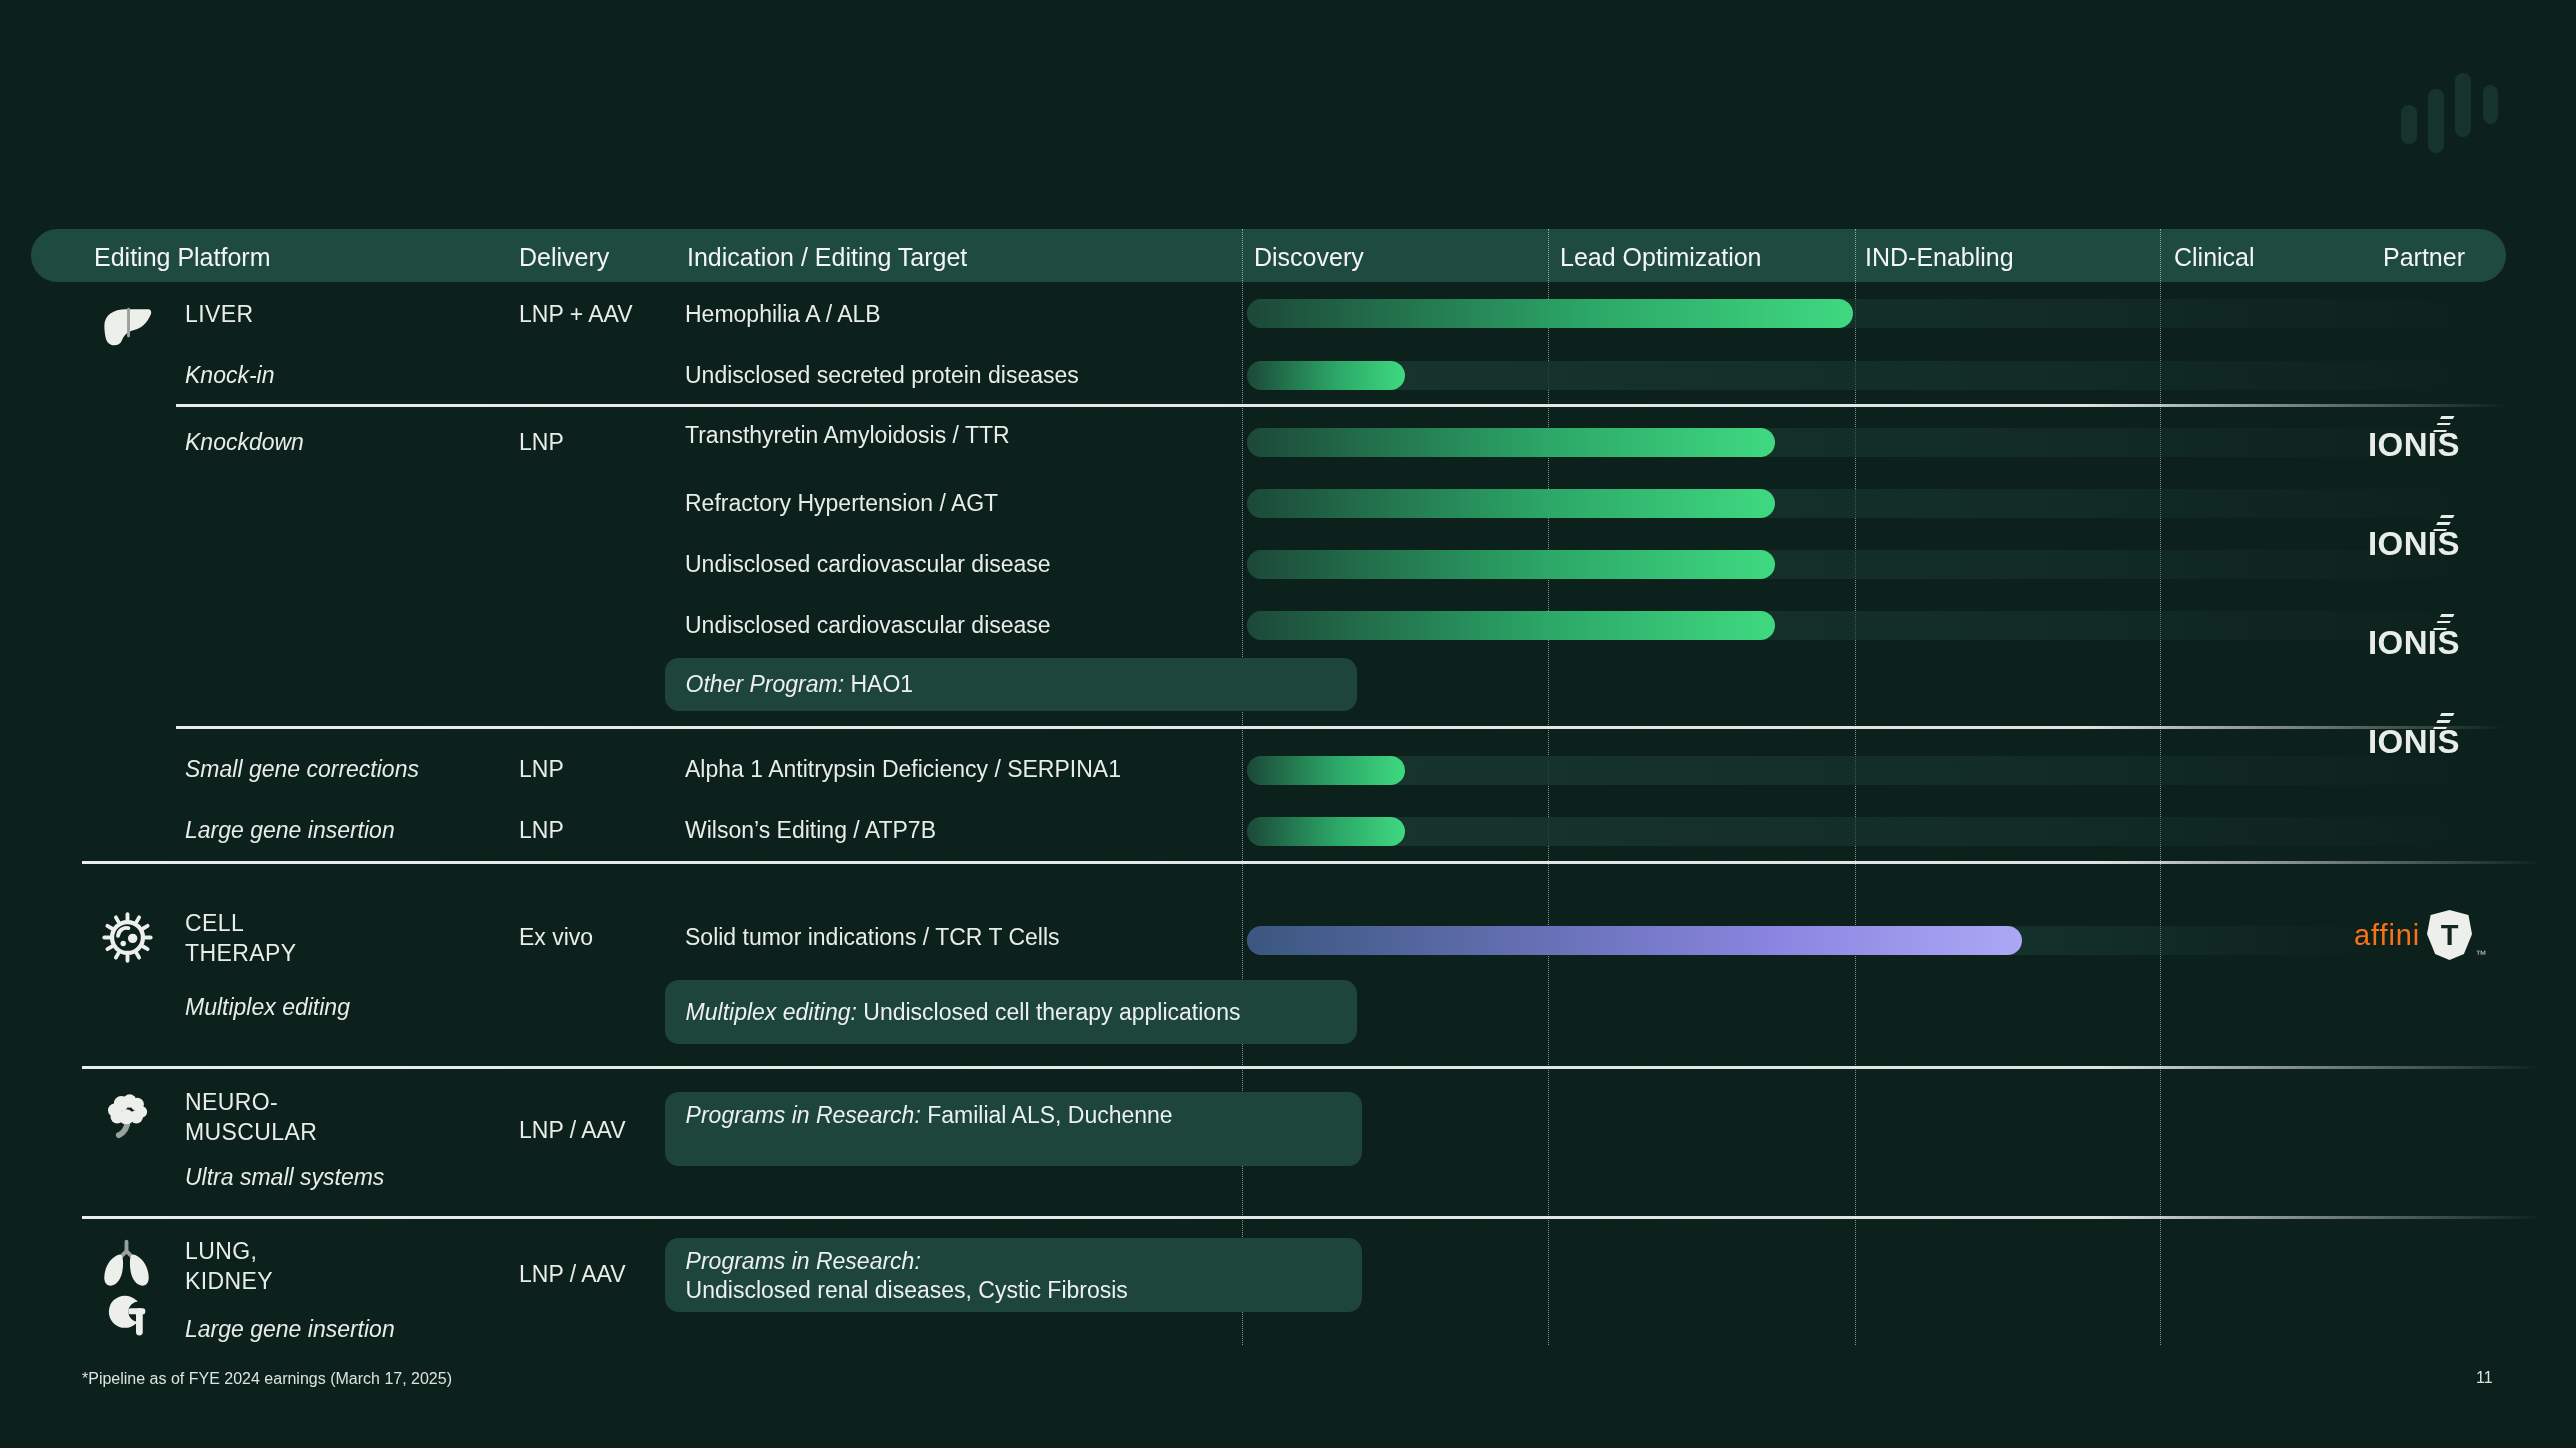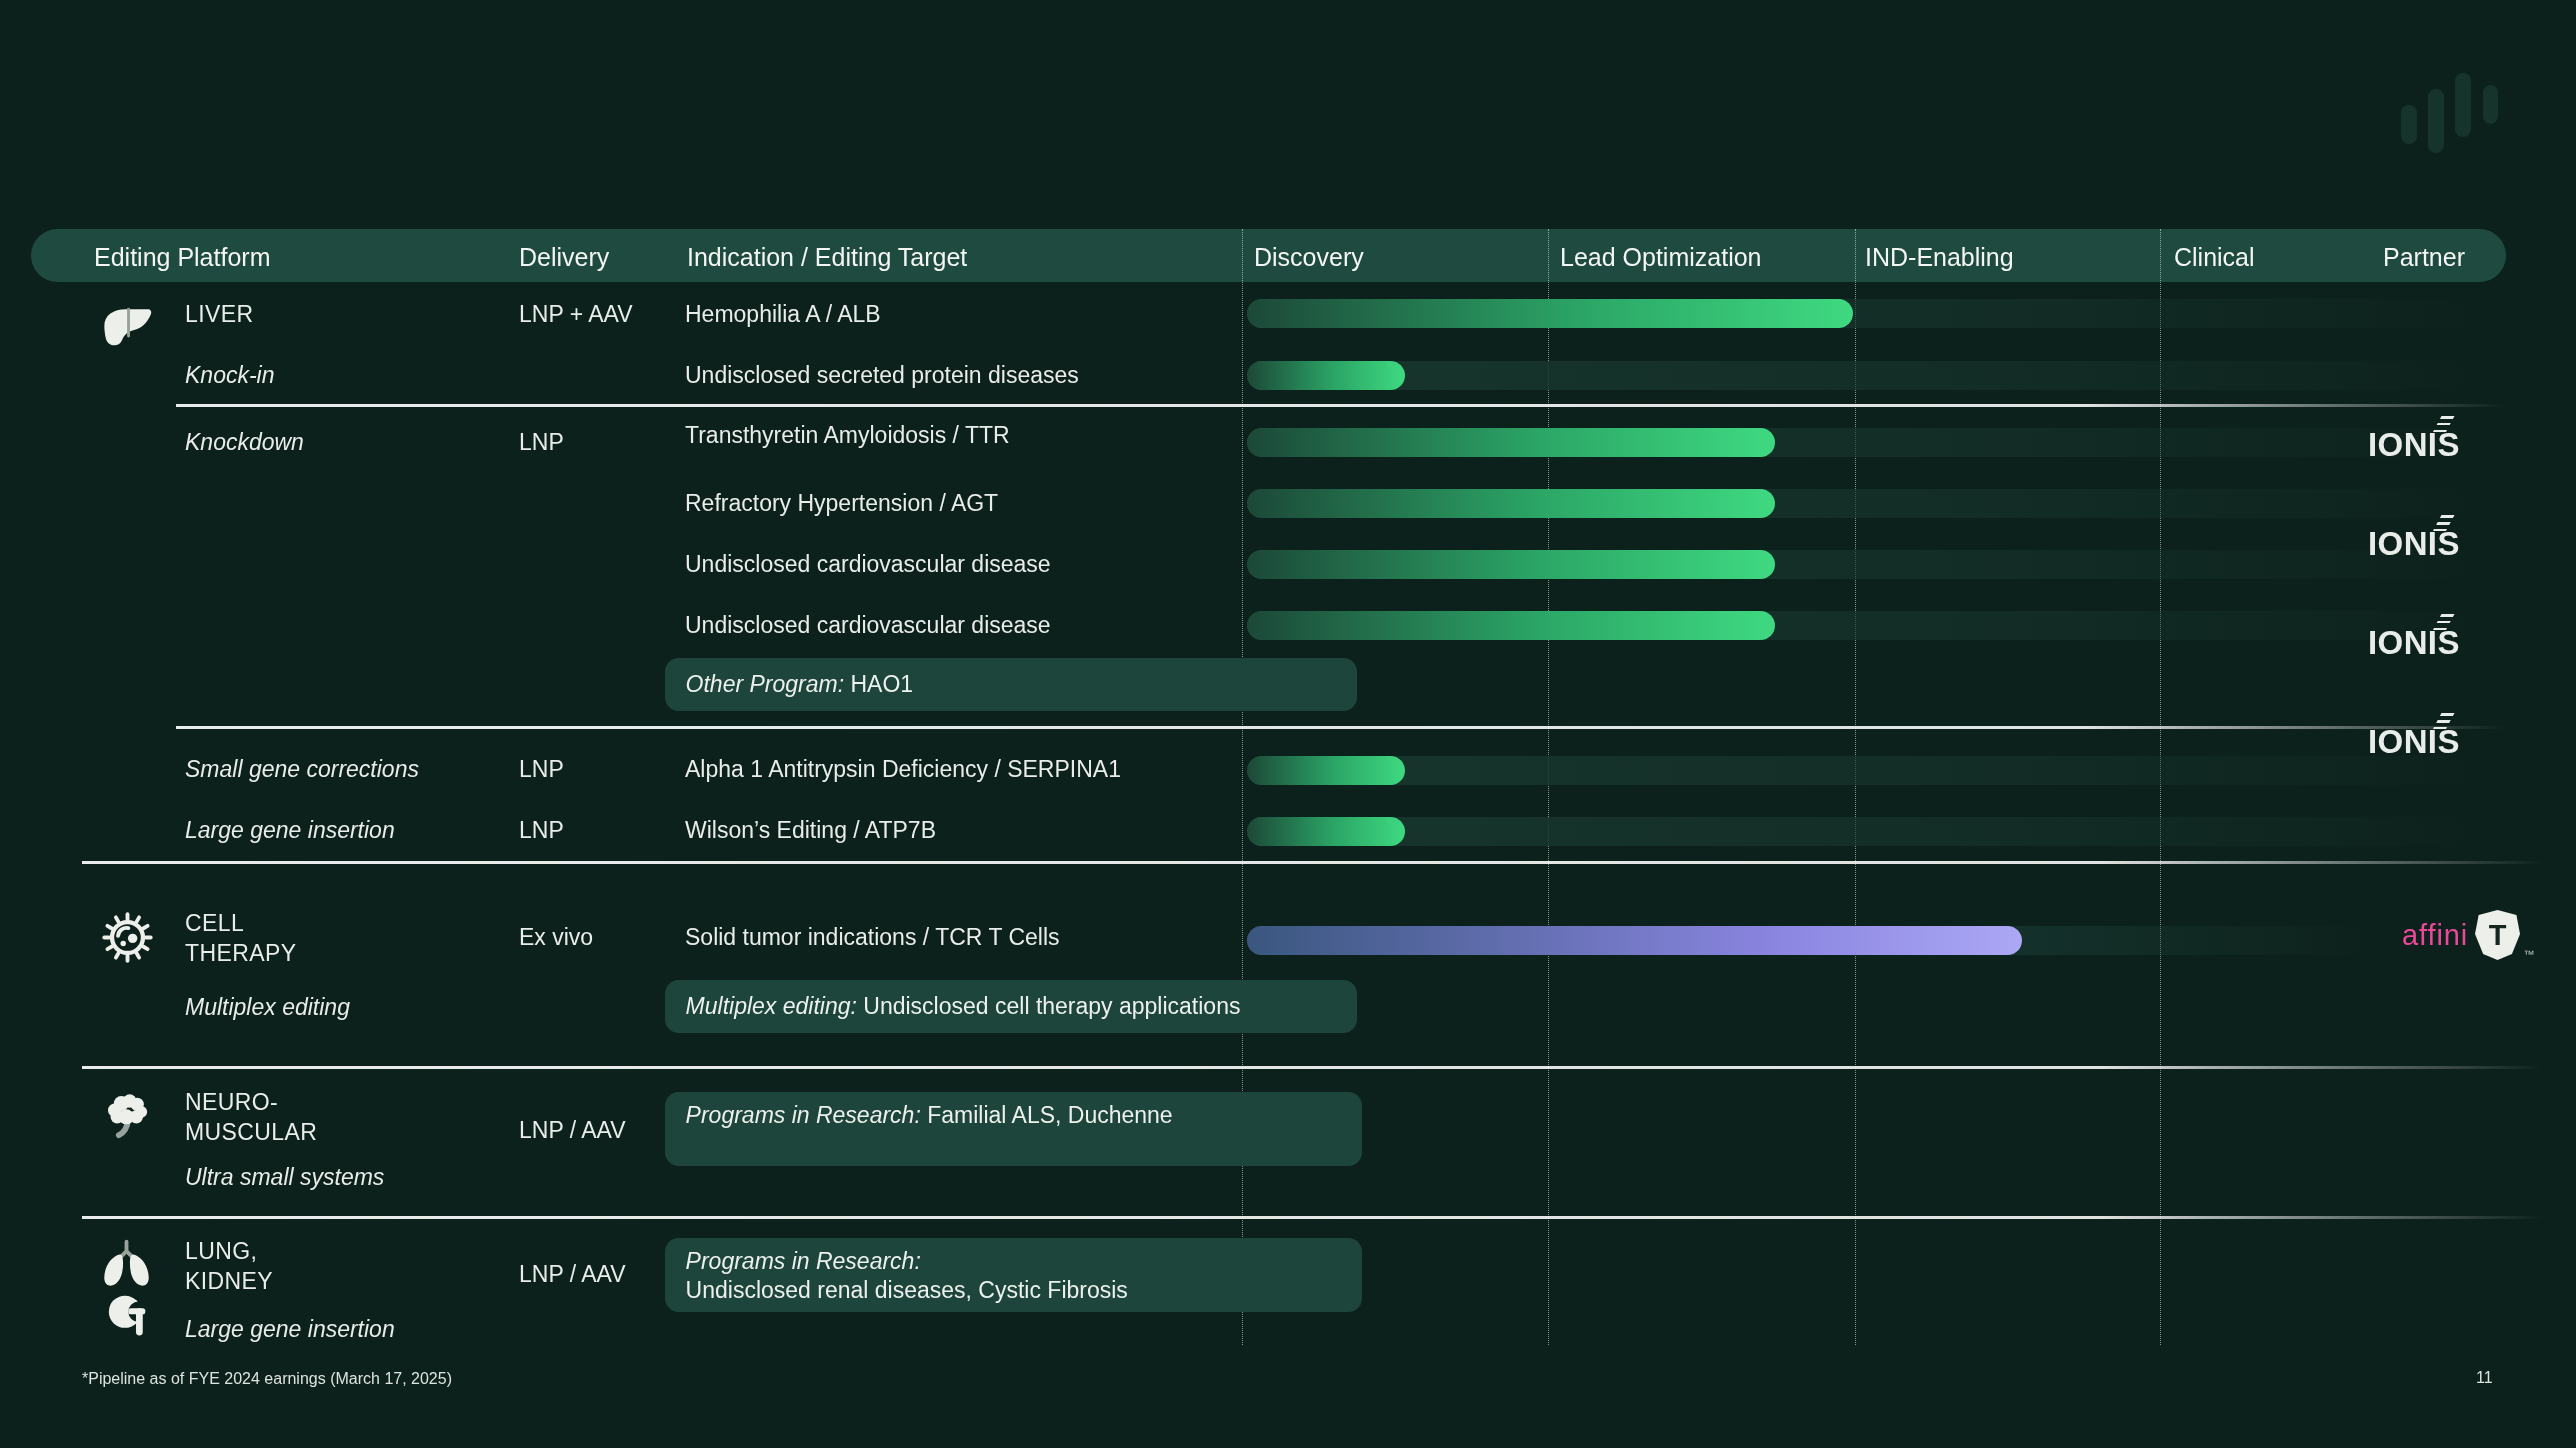--- a/index.html
+++ b/index.html
@@ -21,21 +21,21 @@
   .track{position:absolute;left:0;top:0;height:29px;border-radius:14.6px;
          background:linear-gradient(90deg,#17362E 0%,rgba(23,54,46,0.55) 62%,rgba(23,54,46,0) 100%);}
   .barwrap{position:absolute;height:29px;}
   .fill{position:absolute;left:0;top:0;height:29px;border-radius:14.6px;}
   .fill.green{background:linear-gradient(90deg,#1C4838 0%,#2BA566 55%,#3FD981 100%);}
   .fill.blue{background:linear-gradient(90deg,#3A577F 0%,#8A85E0 68%,#ACA8F5 100%);}
   .ionis{font-size:33px;font-weight:800;color:#E9EDE9;letter-spacing:0.4px;position:relative;}
   .ionis .feather{position:absolute;left:68px;top:-10.3px;width:13px;height:20.6px;transform:skewX(-28deg);
         background:repeating-linear-gradient(180deg,#E9EDE9 0 2.6px,transparent 2.6px 6.9px);}
   .affini{display:flex;align-items:center;gap:6.9px;}
-  .affini .word{font-size:29px;font-weight:500;color:#ec4899;letter-spacing:0.9px;margin-left:48px;}
+  .affini .word{font-size:29px;font-weight:500;color:#f97316;letter-spacing:0.9px;}
   .shield{width:45px;height:50px;background:#EDEFEA;display:flex;align-items:center;justify-content:center;
         clip-path:polygon(50% 0,92% 10%,100% 48%,82% 88%,50% 100%,18% 88%,0 48%,8% 10%);}
   .shield span{color:#13261F;font-size:29px;font-weight:800;}
   .tm{font-size:11px;color:#C7CEC9;align-self:flex-end;margin-left:-3.4px;}
   .wave{background:#16332C;border-radius:7.7px;}
   .foot{font-size:16px;color:#DDE3DE;}
   svg .w{fill:#EDEFEA;} svg .g{fill:#98A29D;}
 </style>
 </head>
 <body>
@@ -125,21 +125,21 @@
       <circle class="w" cx="38" cy="33" r="5.5"></circle>
       <circle class="w" cx="27" cy="39" r="3.2"></circle>
     </svg>
   </div>
   <div class="abs cell caps pre" style="left:185px;top:908px;">CELL
 THERAPY</div>
   <div class="abs cell" style="left:519px;top:924px;">Ex vivo</div>
   <div class="abs cell" style="left:685px;top:924px;">Solid tumor indications / TCR T Cells</div>
 
   <div class="abs cell ital" style="left:185px;top:994px;">Multiplex editing</div>
-  <div class="abs pill" style="left:665px;top:980px;width:651px;height:53px;">
+  <div class="abs pill" style="left:665px;top:980px;width:651px;height:64px;">
     <span class="ital">Multiplex editing:</span>&nbsp;
     <span>Undisclosed cell therapy applications</span>
   </div>
 
   <div class="abs sep" style="left:82px;top:1066px;width:2460px;"></div>
 
   <div class="abs" style="left:103px;top:1091px;">
     <svg width="50" height="50" viewBox="0 0 60 60">
       <path d="M30 34 q-1 14 -11 19" fill="none" stroke="#98A29D" stroke-width="7" stroke-linecap="round"></path>
       <g class="w">

